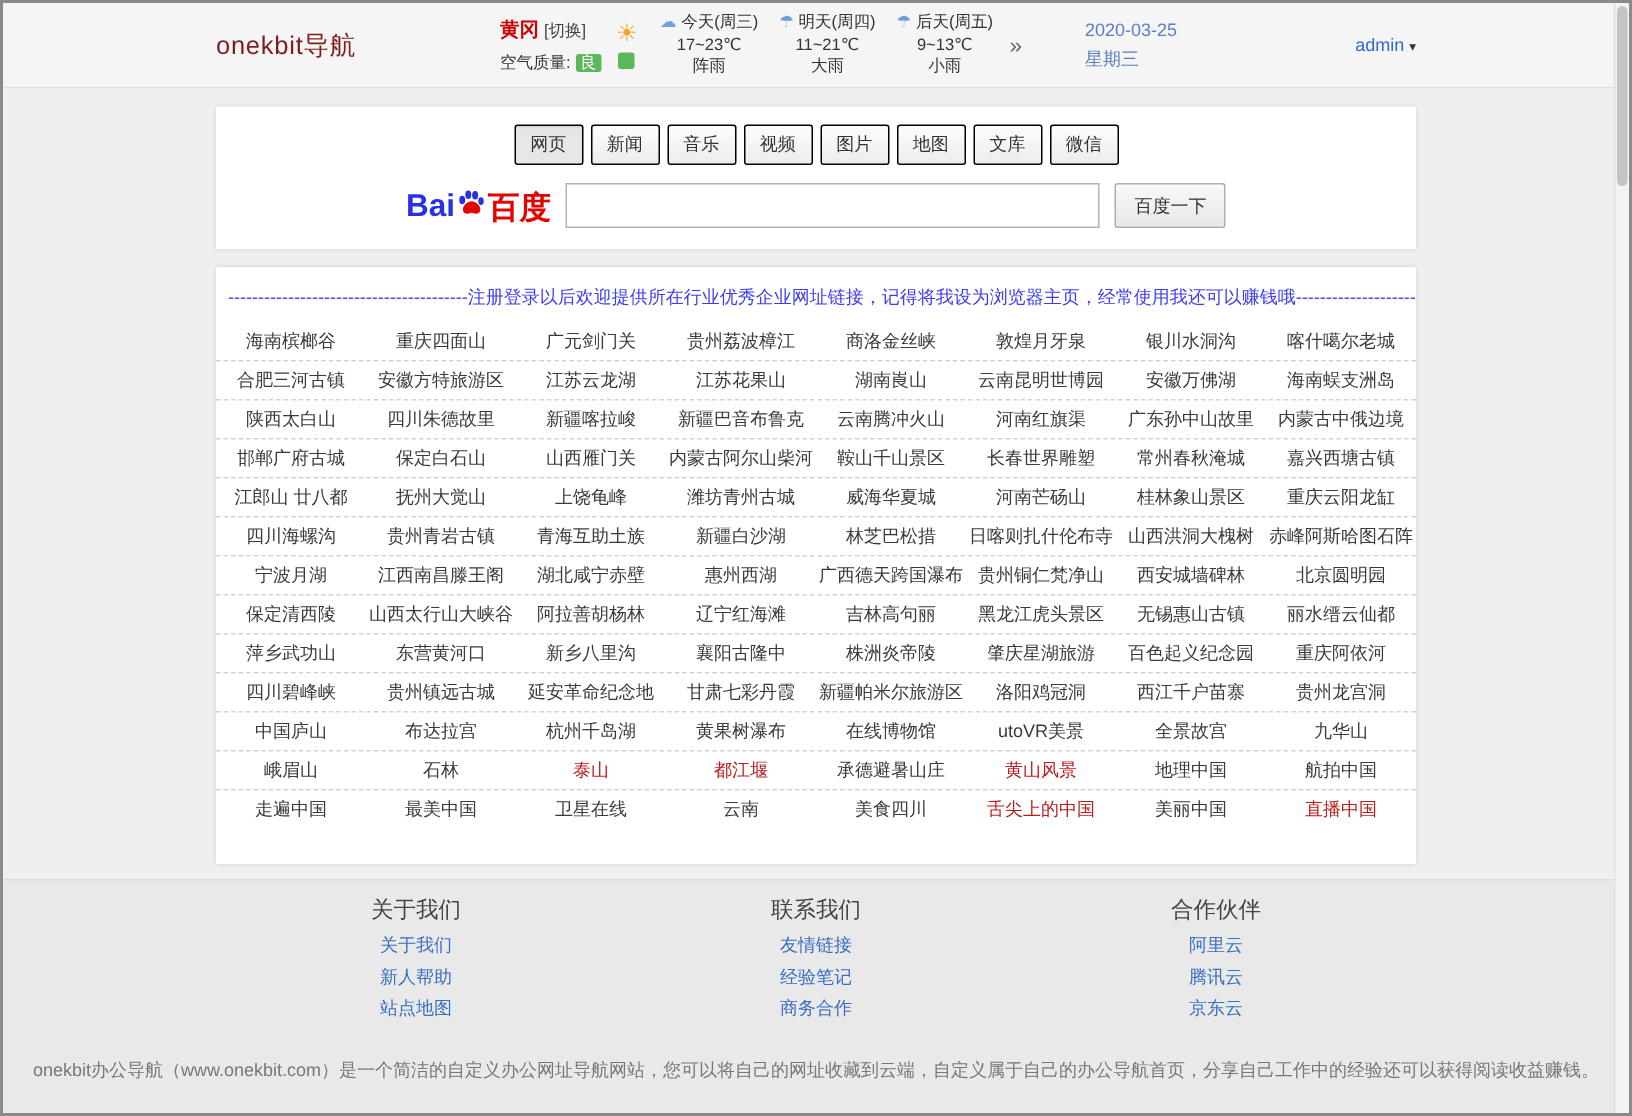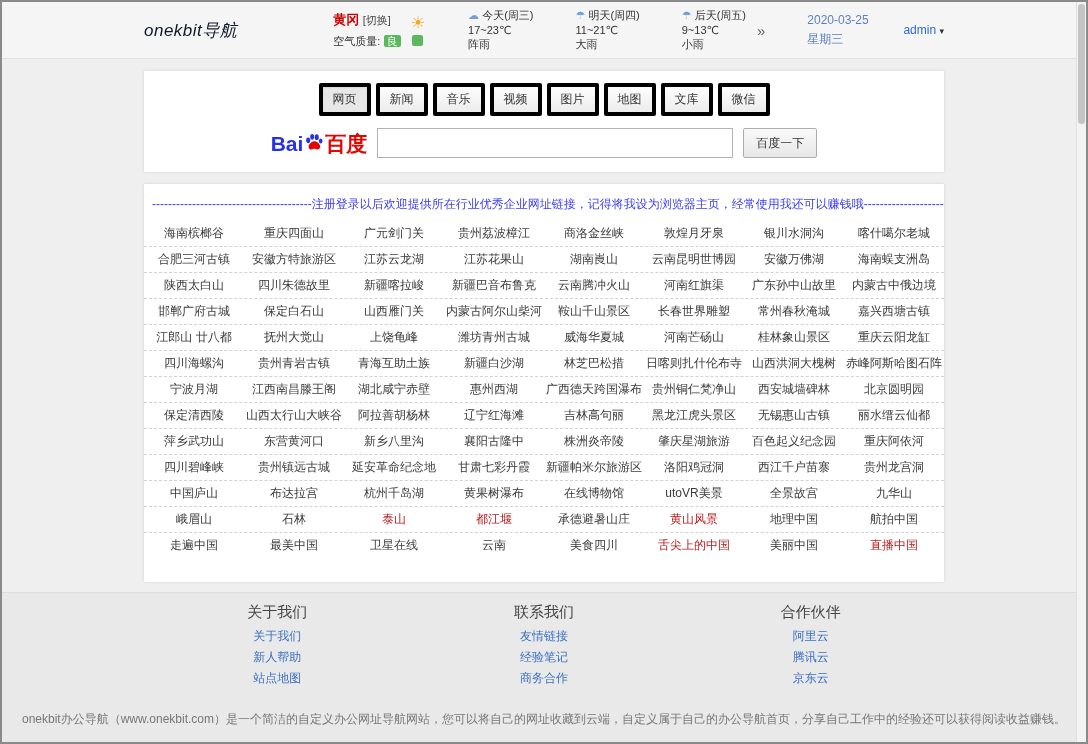--- a/index.html
+++ b/index.html
@@ -5,45 +5,45 @@
 <style>
   * { margin:0; padding:0; box-sizing:border-box; }
   html,body { width:1088px; height:744px; }
   body { font-family:"Liberation Sans","DejaVu Sans",sans-serif; background:#ffffff; }
   .window { width:1088px; height:744px; border:2px solid #8a8a8a; background:#efefef;
             position:relative; overflow:hidden; display:flex; flex-direction:column; }
 
   
   .topbar { height:57px; background:#f5f5f5; border-bottom:1px solid #e0e0e0; flex:0 0 auto; }
   .topbar-inner { width:800px; margin:0 auto; height:100%; display:flex; align-items:center; }
-  .logo { font-size:17px; color:#0f172a; letter-spacing:.5px; white-space:nowrap;font-style:italic; }
+  .logo { font-size:17px; color:#7f1d1d; letter-spacing:.5px; white-space:nowrap; }
   .weather { display:flex; align-items:center; margin-left:96px; }
   .w-city { font-size:12px; color:#333; line-height:1.7; white-space:nowrap; }
   .city-name { color:#cc0000; font-weight:bold; font-size:13px; }
   .switch { color:#444; font-size:11px; cursor:pointer; }
   .aqi-label { font-size:11px; color:#333; }
   .aqi-badge { background:#5cb85c; color:#fff; font-size:11px; padding:0 3px; border-radius:2px; }
   .w-nowcol { display:flex; flex-direction:column; align-items:center; margin:0 8px 0 10px; }
   .w-now-icon { font-size:16px; color:#f5a623; line-height:1.1; }
   .aqi-icon { width:11px; height:11px; background:#5cb85c; border-radius:2px; margin-top:3px; }
   .w-days { display:flex; align-items:center; }
-  .w-day { font-size:11px; color:#333; line-height:1.35; padding:0 7px; white-space:nowrap;margin-left:28px; }
+  .w-day { text-align:center; font-size:11px; color:#333; line-height:1.35; padding:0 7px; white-space:nowrap; }
   .w-ic { color:#6f9fd8; font-size:11px; }
   .more { color:#666; font-size:15px; margin-left:4px; cursor:pointer; }
   .datebox { margin-left:42px; font-size:12px; color:#5b7fc4; line-height:1.55; text-align:left; white-space:nowrap; }
   .user { margin-left:auto; font-size:12px; color:#2f6bd0; cursor:pointer; white-space:nowrap; }
   .caret { color:#333; font-size:9px; }
 
   
   .main { width:800px; margin:0 auto; flex:0 0 auto; }
   .card { background:#fff; box-shadow:0 0 3px rgba(0,0,0,.12); }
   .search-card { margin-top:12px; padding:12px 0 14px; }
   .tabs { display:flex; justify-content:center; gap:5px; }
   .tab { font-size:12px; color:#333; background:linear-gradient(#fdfdfd,#ececec);
-         border:4px solid #000000; border-radius:2px; padding:4px 10px; cursor:pointer; }
+         border:1px solid #000000; border-radius:2px; padding:4px 10px; cursor:pointer; }
   .tab.active { background:#e7e7e7; box-shadow:inset 0 1px 2px rgba(0,0,0,.08); }
   .search-row { display:flex; justify-content:center; align-items:flex-end; margin-top:12px; gap:10px; }
   .baidu-logo { font-size:21px; font-weight:bold; display:flex; align-items:center; gap:1px; }
   .baidu-latin { color:#2932e1; }
   .baidu-cn { color:#e10602; }
   .search-input { width:356px; height:30px; border:1px solid #b3b3b3; padding:0 8px; font-size:13px; outline:none; }
   .search-btn { height:30px; padding:0 12px; font-size:12px; color:#333;
                 background:linear-gradient(#f9f9f9,#e7e7e7); border:1px solid #adadad; border-radius:2px; cursor:pointer; }
 
   .links-card { margin-top:12px; padding:6px 0 24px; }

